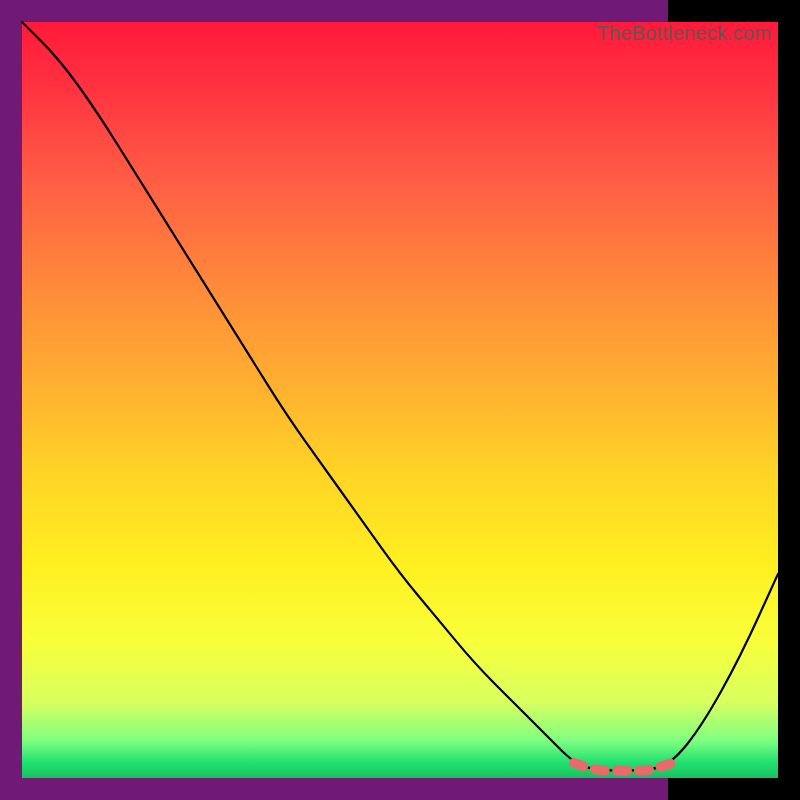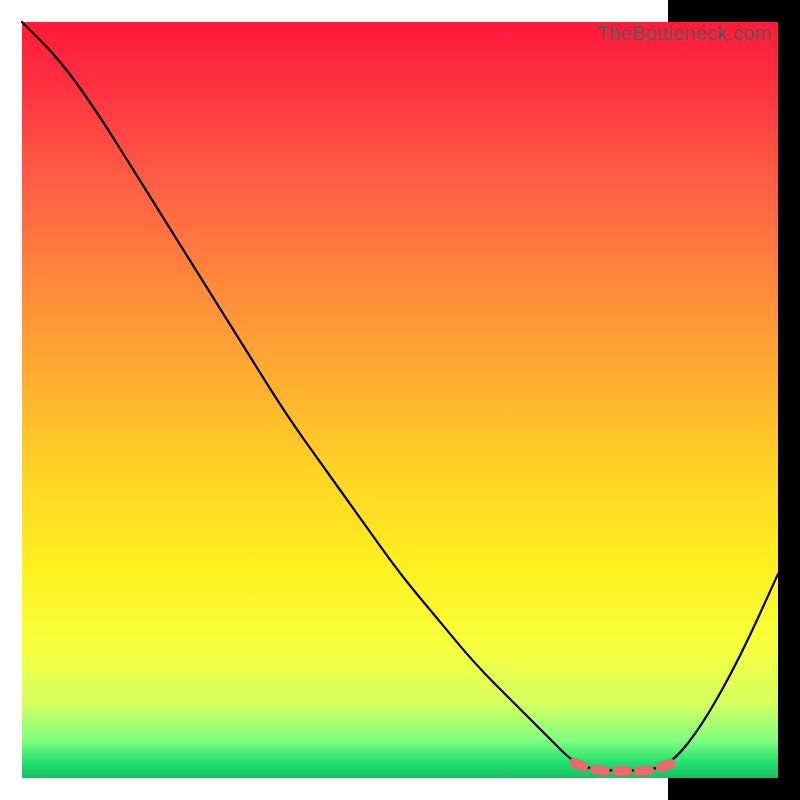--- a/index.html
+++ b/index.html
@@ -1,21 +1,21 @@
 <!DOCTYPE html>
 <html><head>
 <meta charset="utf-8">
 <style>
   * { margin: 0; padding: 0; box-sizing: border-box; }
   html, body { width: 800px; height: 800px; overflow: hidden; background: #000; }
   .frame {
     position: relative;
     width: 668px;
     height: 800px;
-    background: #ffffff;
+    background: #701a75;
   }
   .plot {
     position: absolute;
     left: 22px;
     top: 22px;
     width: 756px;
     height: 756px;
     background: linear-gradient(to bottom,
       #ff1a3a 0%,
       #ff3040 8%,

